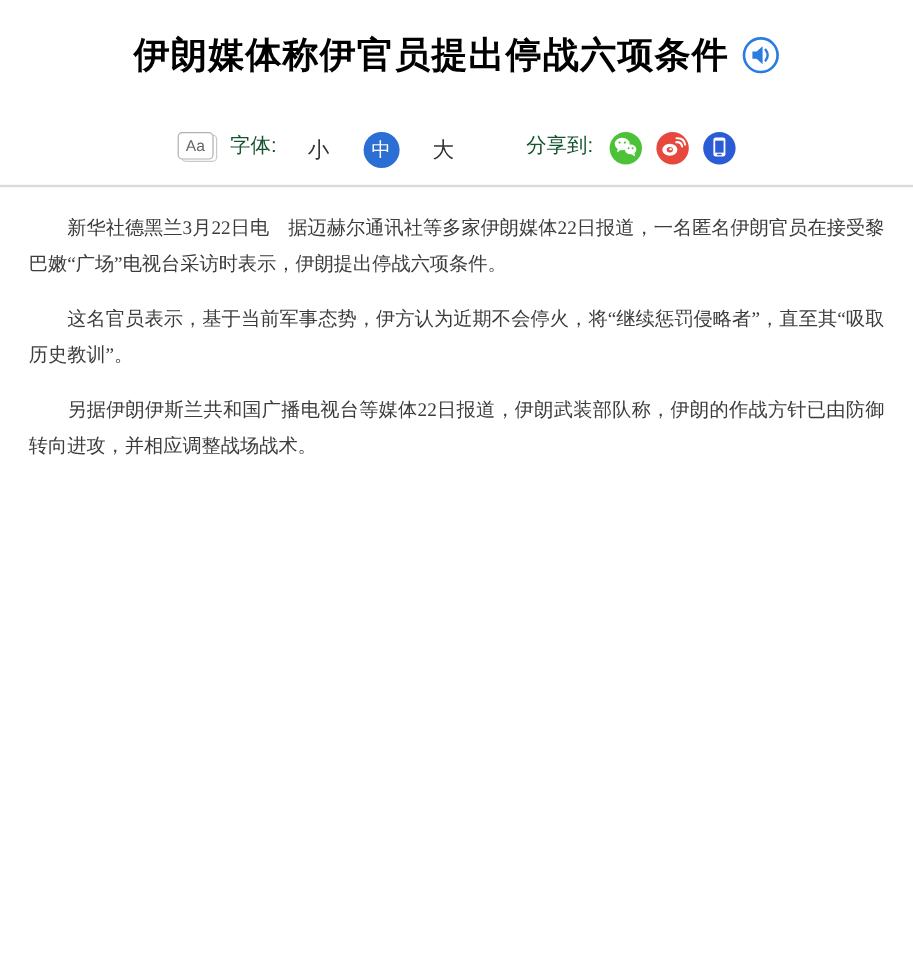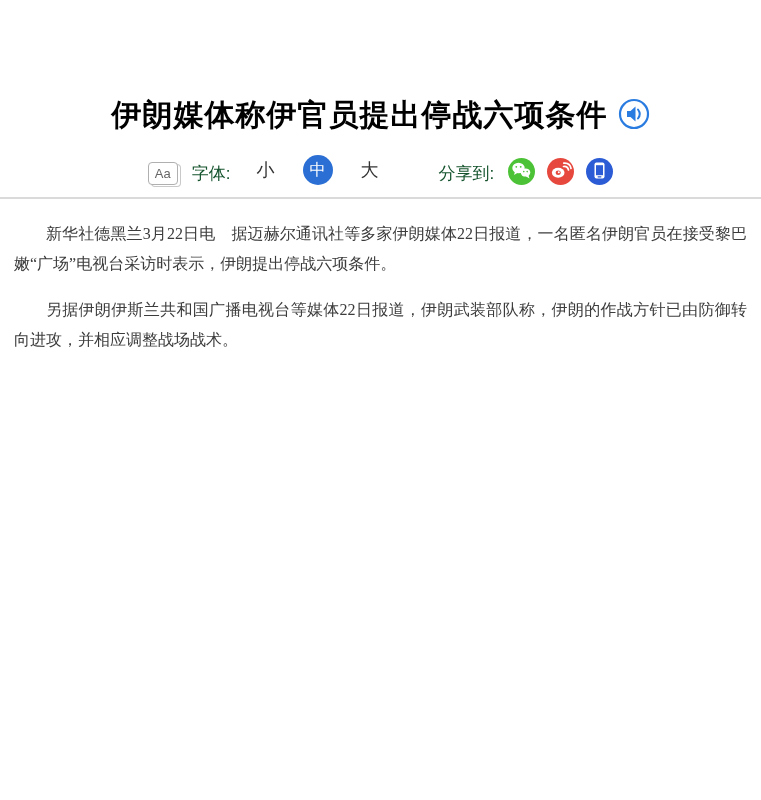--- a/index.html
+++ b/index.html
@@ -6,21 +6,21 @@
   html, body {
     width: 761px; height: 800px;
     background: #ffffff;
     overflow: hidden;
     font-family: "Liberation Sans", "DejaVu Sans", sans-serif;
   }
   .page { width: 761px; height: 800px; background: #fff; }
 
   
   .title-row {
-    padding-top: 96px;
+    padding-top: 28px;
     display: flex;
     align-items: center;
     justify-content: center;
     gap: 10px;
   }
   .title-row h1 {
     font-size: 30px;
     font-weight: bold;
     color: #000;
     letter-spacing: 1px;
@@ -29,23 +29,23 @@
   }
   .speaker-btn {
     width: 32px; height: 32px;
     border: none; background: transparent;
     cursor: pointer; padding: 0;
     display: inline-flex; align-items: center; justify-content: center;
   }
 
   
   .toolbar {
-    margin-top: 19px;
+    margin-top: 44px;
     display: flex;
-    align-items: flex-end;
+    align-items: flex-start;
     justify-content: center;
     gap: 14px;
     height: 32px;
   }
   .aa-box {
     position: relative;
     width: 30px; height: 23px;
     border: 1px solid #b0b0b0;
     border-radius: 4px;
     background: #fff;
@@ -89,21 +89,21 @@
   .divider {
     margin-top: 12px;
     height: 0;
     border-top: 2px solid #dadada;
     width: 100%;
   }
 
   
   .article {
     margin-top: 20px;
-    padding: 0 14px;
+    padding: 0 24px;
     font-family: "Liberation Serif", "DejaVu Serif", serif;
   }
   .article p {
     font-size: 16px;
     line-height: 30px;
     color: #3c3c3c;
     text-indent: 2em;
     margin-bottom: 16px;
     text-align: justify;
   }
@@ -170,16 +170,17 @@
           </svg>
         </span>
       </button>
     </span>
   </div>
 
   <div class="divider"></div>
 
   <div class="article">
     <p>新华社德黑兰3月22日电　据迈赫尔通讯社等多家伊朗媒体22日报道，一名匿名伊朗官员在接受黎巴嫩“广场”电视台采访时表示，伊朗提出停战六项条件。</p>
+    <p>这名官员表示，基于当前军事态势，伊方认为近期不会停火，将“继续惩罚侵略者”，直至其“吸取历史教训”。</p>
     <p>另据伊朗伊斯兰共和国广播电视台等媒体22日报道，伊朗武装部队称，伊朗的作战方针已由防御转向进攻，并相应调整战场战术。</p>
   </div>
 
 </div>
 
 </body></html>

